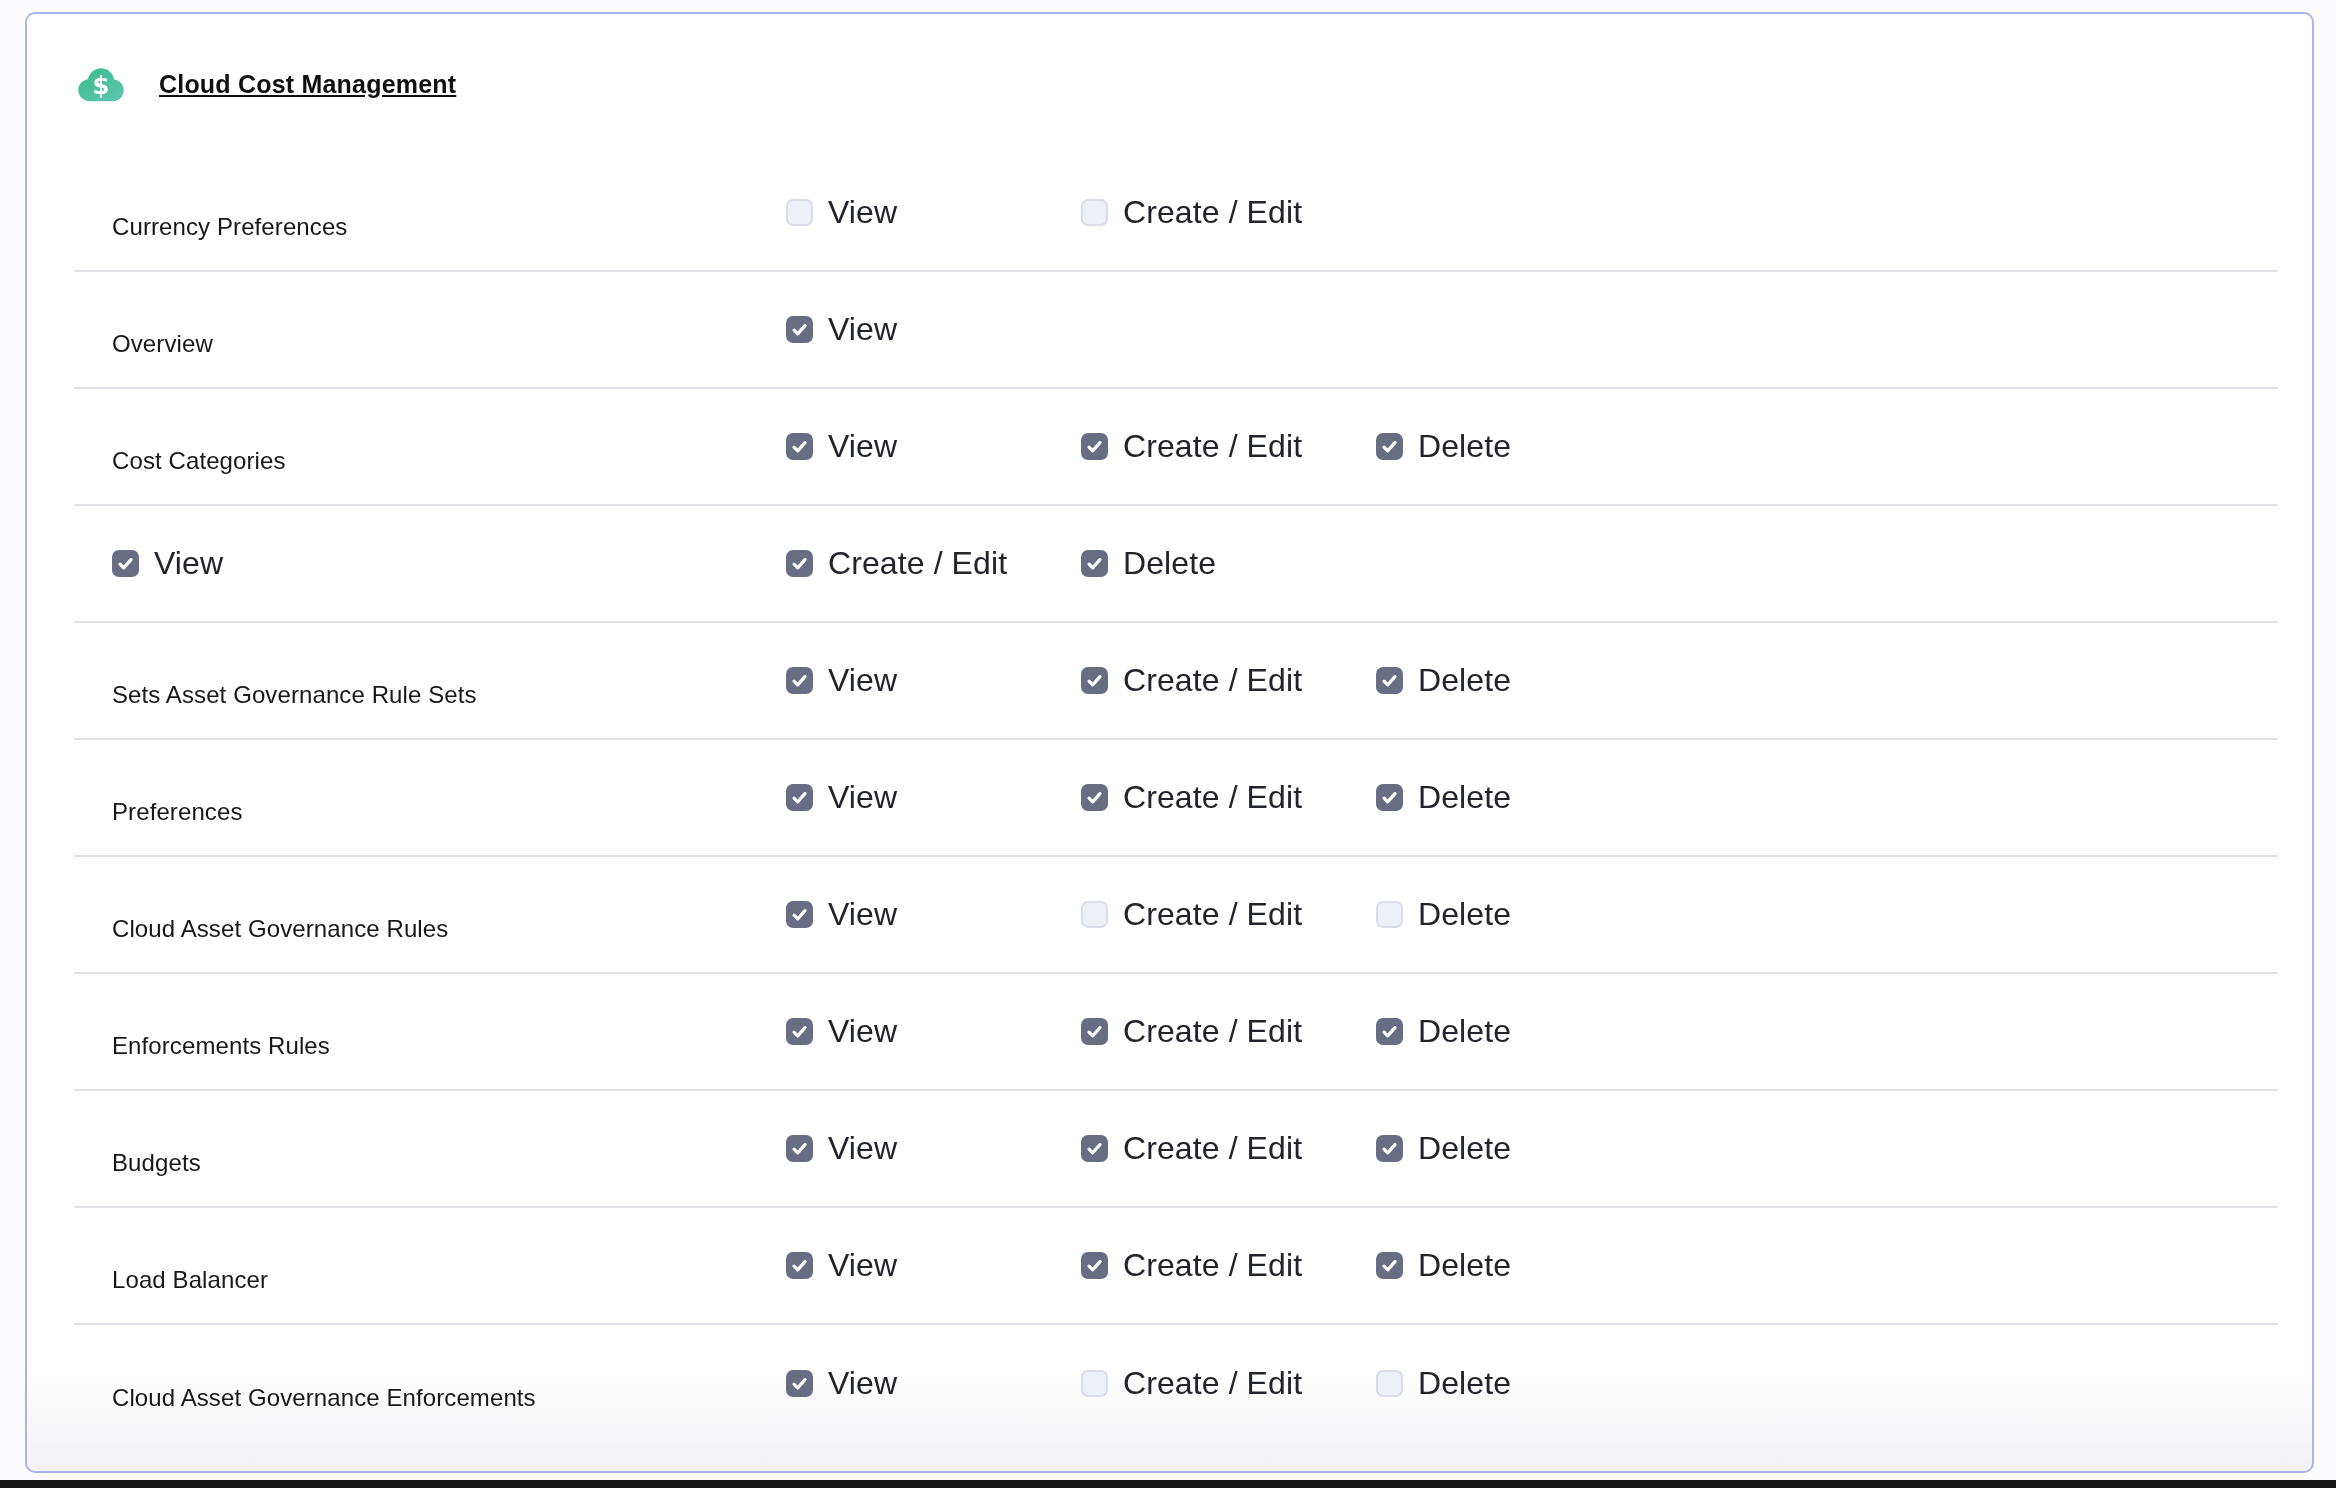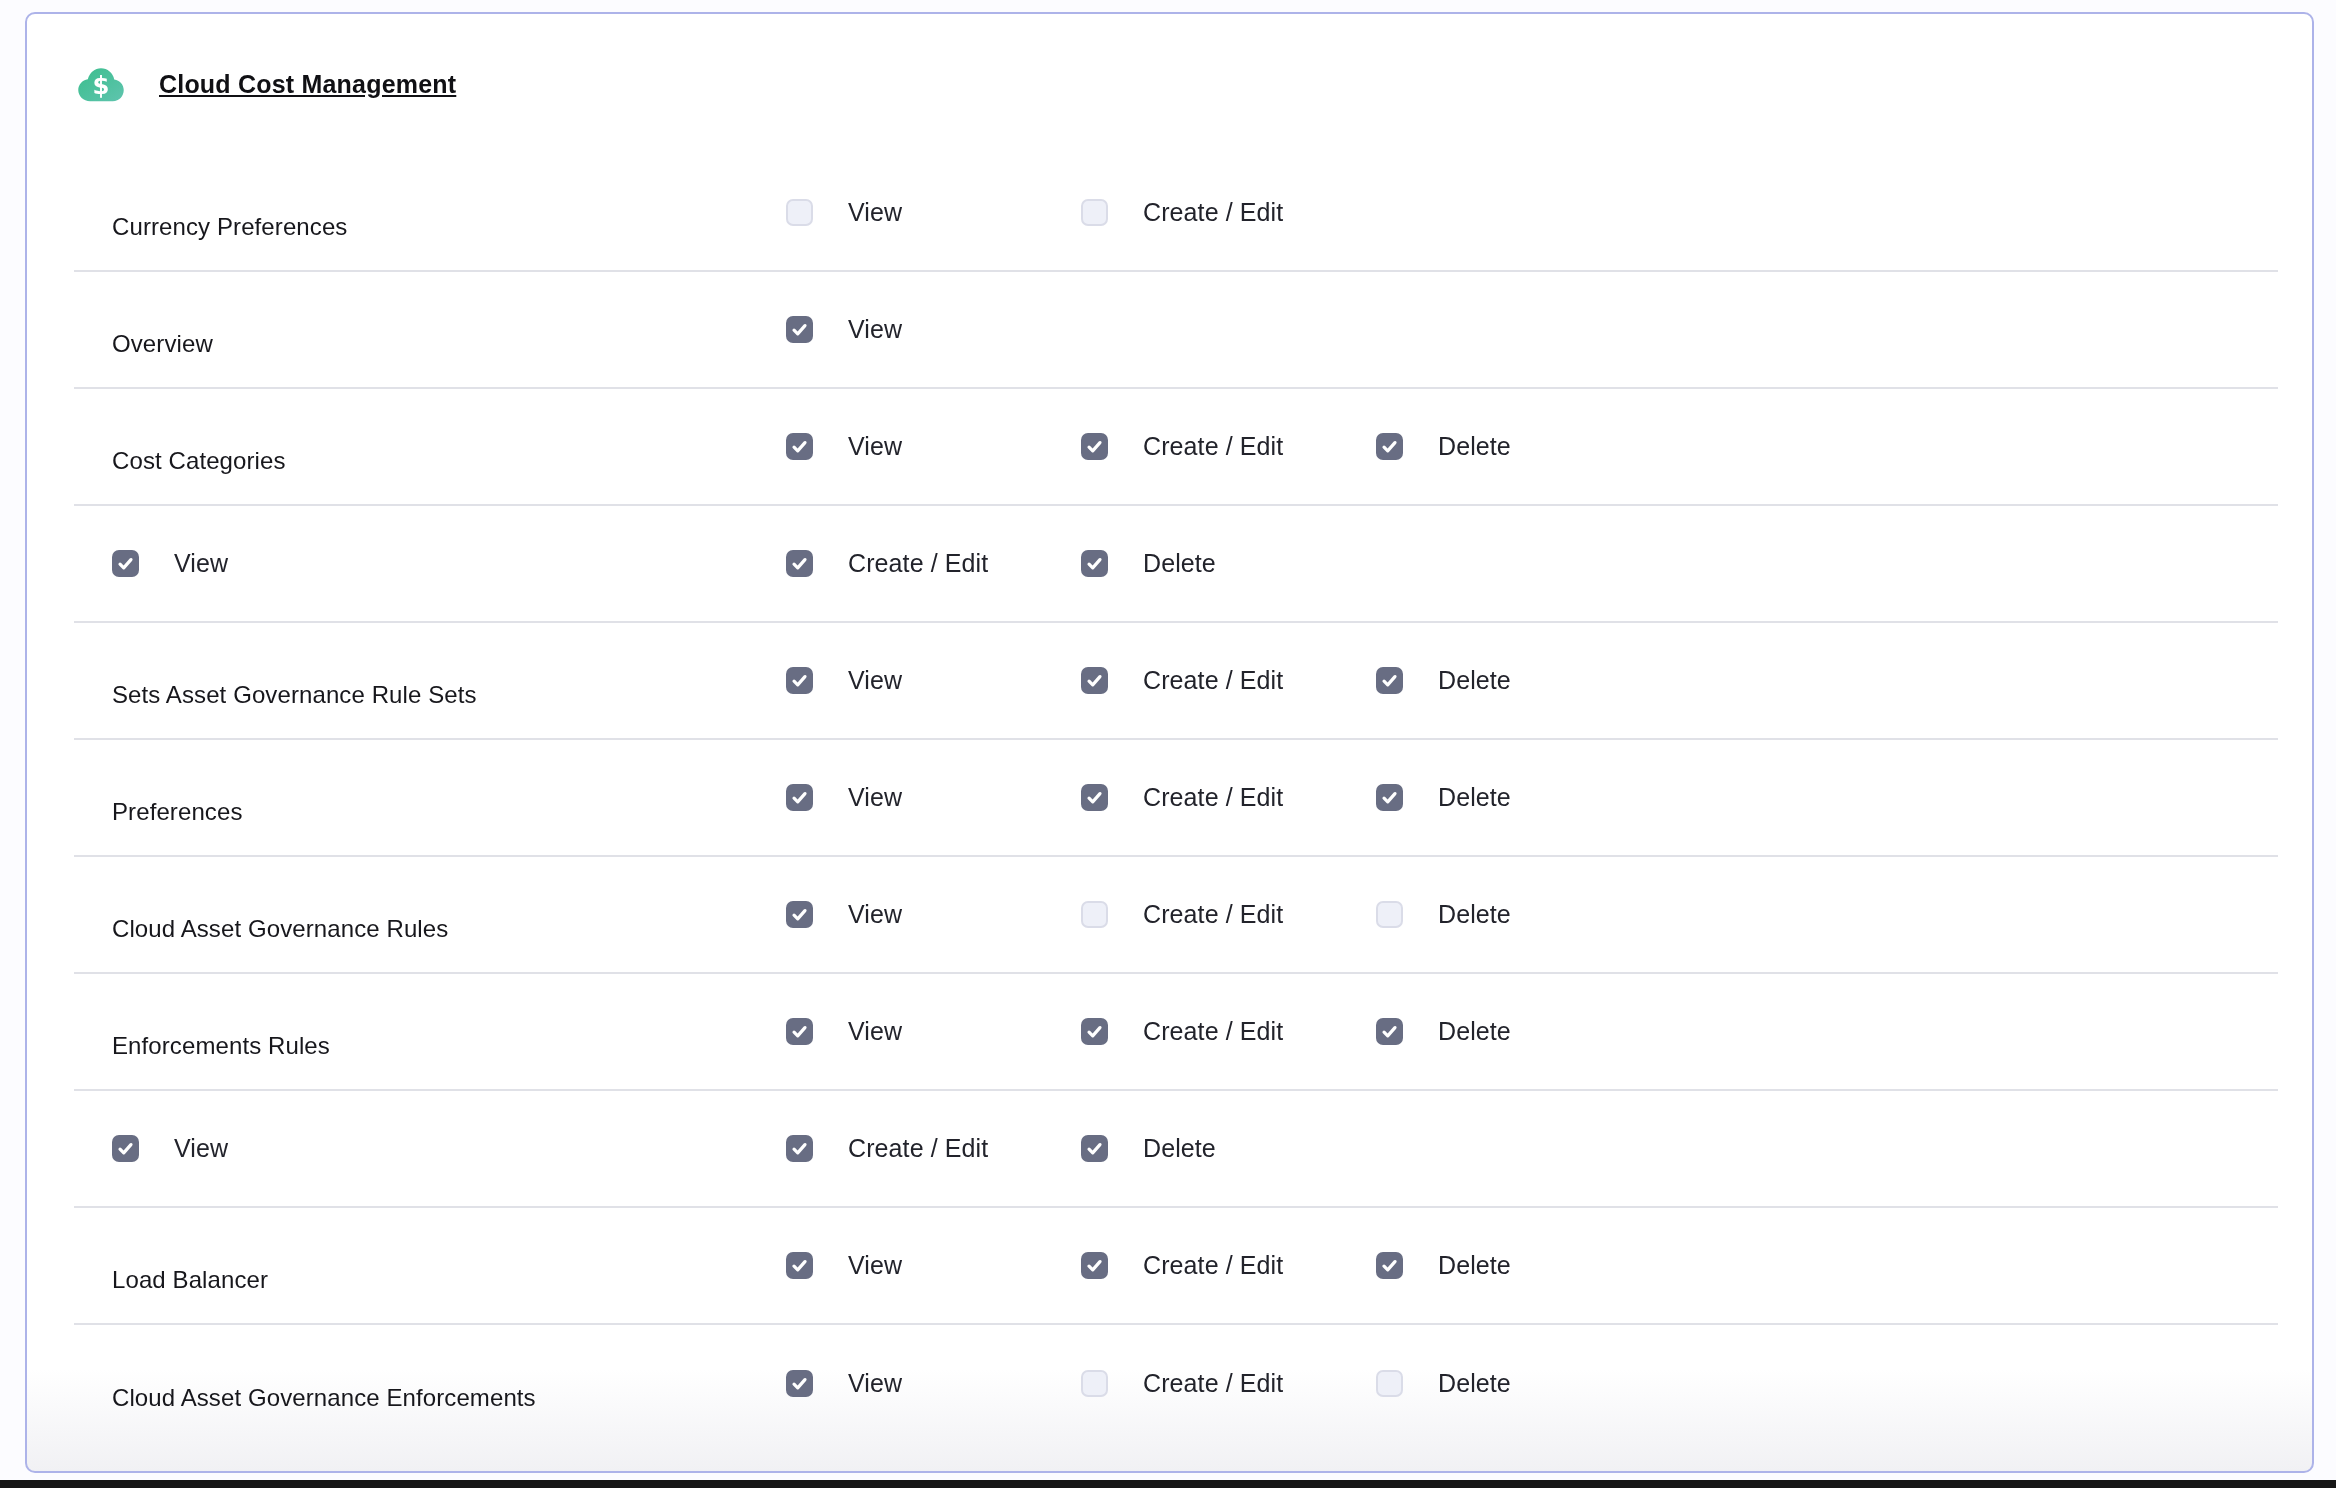--- a/index.html
+++ b/index.html
@@ -83,24 +83,23 @@
     cursor: pointer;
   }
   .box.checked { background: #686d83; }
   .box.unchecked {
     background: #eef0f8;
     border: 2px solid #dadce8;
   }
   .box svg { width: 19px; height: 19px; display: none; }
   .box.checked svg { display: block; }
   .check-label {
-    font-size: 25px;
+    font-size: 32px;
     color: #22232b;
     letter-spacing: 0.1px;
-    margin-left: 20px;
   }
 </style>
 </head>
 <body>
 
 <div class="stage">
   <div class="card">
 
     <div class="card-header">
       <svg class="header-icon" viewBox="0 0 64 50">
@@ -294,20 +293,21 @@
           <label class="check">
     <span class="box checked">
       <svg viewBox="0 0 16 16">
         <path d="M3.4 8.6l3.1 3.1 6.1-7" stroke="#ffffff" stroke-width="2.7" fill="none" stroke-linecap="round" stroke-linejoin="round"></path>
       </svg>
     </span>
     <span class="check-label">Delete</span>
   </label>
         </div>
         <div class="row">
+    <div class="resource">Budgets</div>
   <label class="check">
     <span class="box checked">
       <svg viewBox="0 0 16 16">
         <path d="M3.4 8.6l3.1 3.1 6.1-7" stroke="#ffffff" stroke-width="2.7" fill="none" stroke-linecap="round" stroke-linejoin="round"></path>
       </svg>
     </span>
     <span class="check-label">View</span>
   </label>
           <label class="check">
     <span class="box checked">

